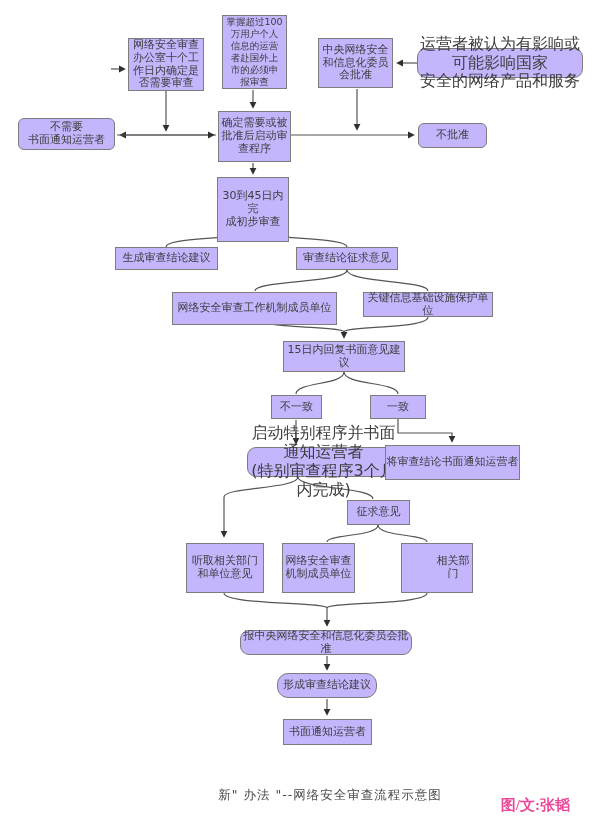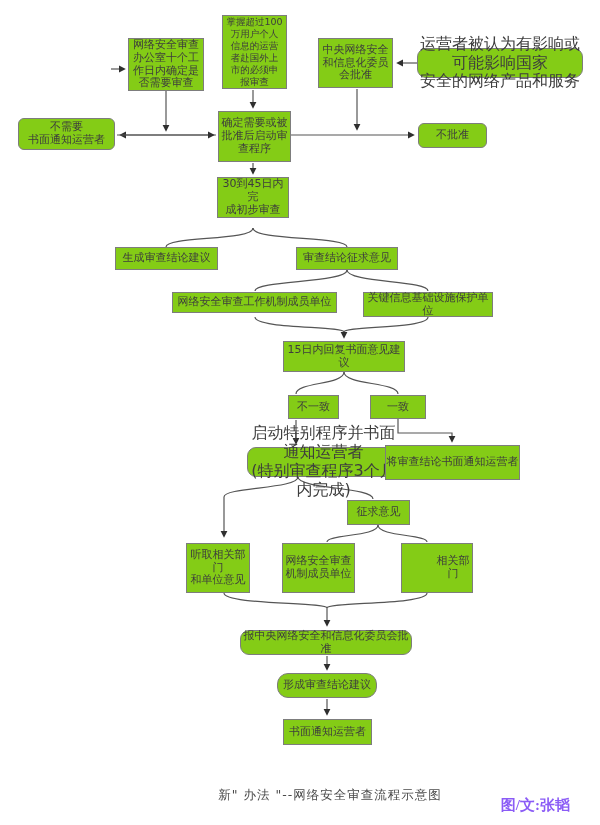--- a/index.html
+++ b/index.html
@@ -4,36 +4,36 @@
 <style>
   html,body { margin:0; padding:0; background:#ffffff; }
   #canvas {
     position:relative; width:600px; height:825px; background:#ffffff;
     font-family:"DejaVu Sans","Liberation Sans",sans-serif;
     overflow:hidden;
   }
   svg.wires { position:absolute; left:0; top:0; width:600px; height:825px; }
   .node {
     position:absolute; box-sizing:border-box;
-    background:#84cc16; border:1px solid #7d7d7d;
+    background:#c4b5fd; border:1px solid #7d7d7d;
     color:#3d3d3d; font-size:11px; line-height:1.18;
     display:flex; align-items:center; justify-content:center;
     text-align:center; white-space:pre-line;
   }
   .node.rounded { border-radius:6px; }
   .node.small { font-size:16px;border-radius:9px; }
   .node.tiny { font-size:9.5px; line-height:1.25; }
   .caption {
     position:absolute; left:115px; top:787px; width:430px;
     text-align:center; font-size:12.5px; color:#4a4a4a; letter-spacing:1px;
   }
   .credit {
     position:absolute; left:430px; top:796px; width:140px;
     text-align:right; font-family:"Liberation Serif","DejaVu Serif",serif;
-    font-weight:bold; font-size:15px; color:#8b5cf6;
+    font-weight:bold; font-size:15px; color:#ec4899;
   }
 </style>
 </head>
 <body>
 
 <div id="canvas">
 
   <svg class="wires" viewBox="0 0 600 825" xmlns="http://www.w3.org/2000/svg">
     <defs>
       <marker id="ah" markerWidth="7" markerHeight="7" refX="4.5" refY="3" orient="auto">
@@ -114,45 +114,45 @@
 
   <div class="node rounded" style="left:18px; top:118px; width:97px; height:32px;">不需要
 书面通知运营者</div>
 
   <div class="node" style="left:218px; top:111px; width:73px; height:51px;">确定需要或被
 批准后启动审
 查程序</div>
 
   <div class="node rounded" style="left:418px; top:123px; width:69px; height:25px;">不批准</div>
 
-  <div class="node" style="left:217px; top:177px; width:72px; height:41px;">30到45日内完
+  <div class="node" style="left:217px; top:177px; width:72px; height:65px;">30到45日内完
 成初步审查</div>
 
   <div class="node" style="left:115px; top:247px; width:103px; height:23px;">生成审查结论建议</div>
 
   <div class="node" style="left:296px; top:247px; width:102px; height:23px;">审查结论征求意见</div>
 
-  <div class="node" style="left:172px; top:292px; width:165px; height:21px;">网络安全审查工作机制成员单位</div>
+  <div class="node" style="left:172px; top:292px; width:165px; height:33px;">网络安全审查工作机制成员单位</div>
 
   <div class="node" style="left:363px; top:292px; width:130px; height:25px;">关键信息基础设施保护单位</div>
 
   <div class="node" style="left:283px; top:341px; width:122px; height:31px;">15日内回复书面意见建议</div>
 
-  <div class="node" style="left:288px; top:395px; width:51px; height:24px;">不一致</div>
+  <div class="node" style="left:271px; top:395px; width:51px; height:24px;">不一致</div>
 
   <div class="node" style="left:370px; top:395px; width:56px; height:24px;">一致</div>
 
   <div class="node small" style="left:223px; top:447px; width:153px; height:30px;margin-left:24px;">启动特别程序并书面通知运营者
 (特别审查程序3个月内完成)</div>
 
   <div class="node" style="left:385px; top:445px; width:135px; height:35px;">将审查结论书面通知运营者</div>
 
   <div class="node" style="left:347px; top:500px; width:63px; height:25px;">征求意见</div>
 
-  <div class="node" style="left:186px; top:543px; width:64px; height:50px;">听取相关部门
+  <div class="node" style="left:186px; top:543px; width:78px; height:50px;">听取相关部门
 和单位意见</div>
 
   <div class="node" style="left:282px; top:543px; width:73px; height:50px;">网络安全审查
 机制成员单位</div>
 
   <div class="node" style="left:401px; top:543px; width:72px; height:50px;padding-left:32px;">相关部门</div>
 
   <div class="node" style="left:240px; top:630px; width:172px; height:25px;border-radius:9px;">报中央网络安全和信息化委员会批准</div>
 
   <div class="node" style="left:277px; top:673px; width:100px; height:25px;border-radius:11px;">形成审查结论建议</div>

